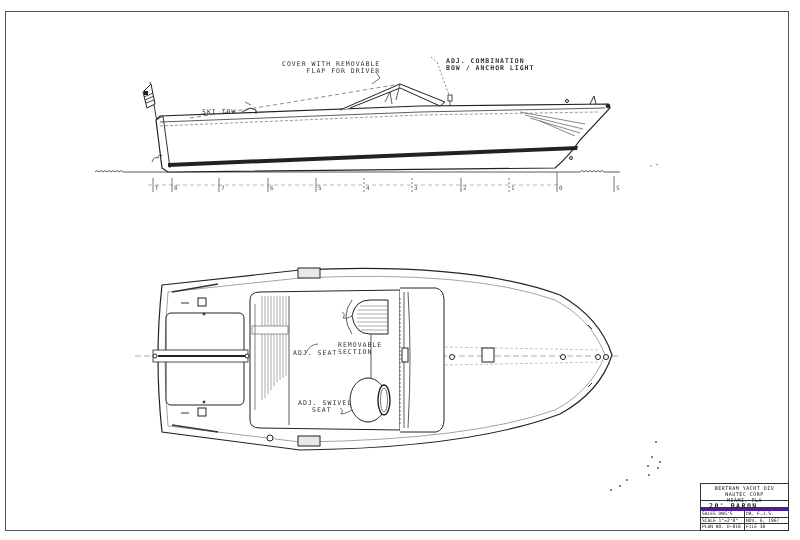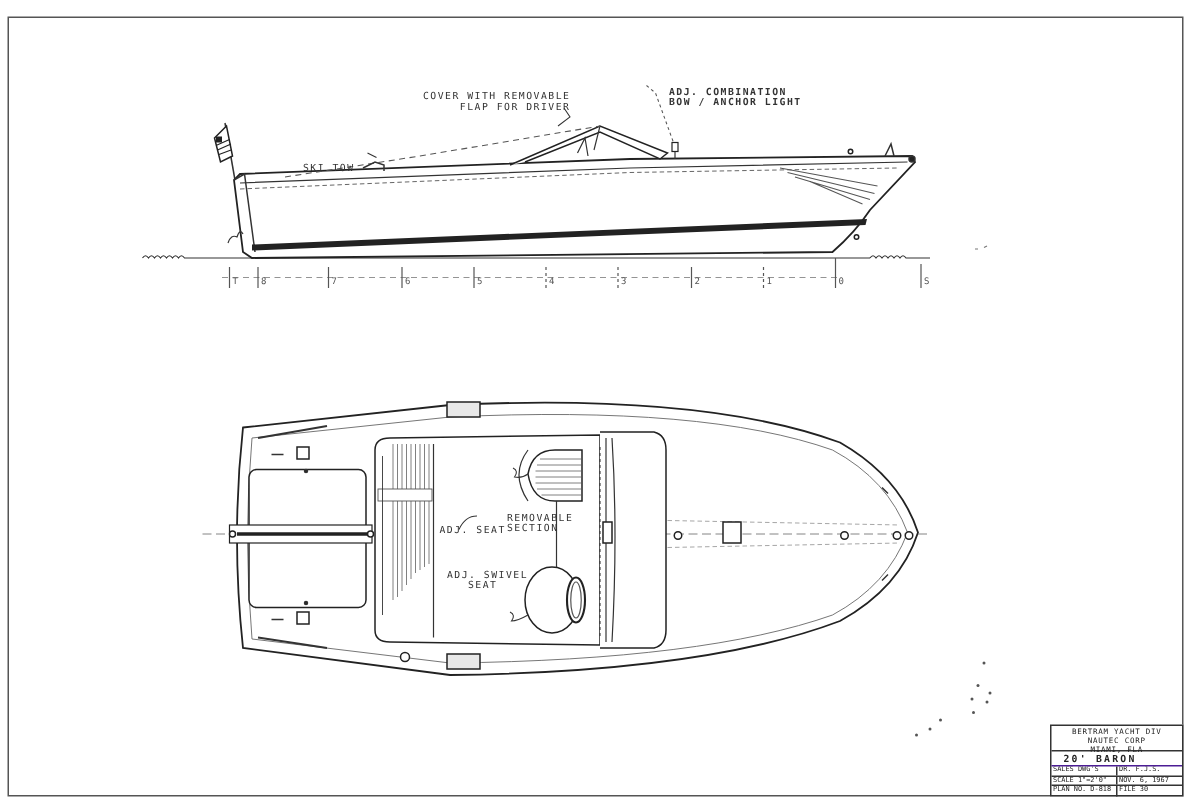--- a/index.html
+++ b/index.html
@@ -10,21 +10,21 @@
             border:1px solid #555; box-sizing:border-box; }
   svg { position:absolute; left:0; top:0; }
   .lbl { position:absolute; font-size:6.5px; letter-spacing:1px; color:#333;
          line-height:7px; white-space:nowrap; text-transform:uppercase; }
   .station { position:absolute; font-size:6px; color:#555; }
   .title-block { position:absolute; left:700px; top:483px; width:89px; height:48px;
                  border:1px solid #333; box-sizing:border-box; background:#fff;
                  font-size:5px; line-height:6px; color:#222; }
   .tb-company { height:17px; border-bottom:1px solid #333; text-align:center;
                 padding-top:1px; box-sizing:border-box; letter-spacing:0.5px; }
-  .tb-model { height:10px; border-bottom:1px solid #4c1d95; text-align:left;
+  .tb-model { height:10px; border-bottom:4px solid #4c1d95; text-align:left;
               padding-left:8px; font-size:6.5px; line-height:10px; letter-spacing:1.5px;
               box-sizing:border-box; font-weight:bold; }
   .tb-row { display:flex; height:6.6px; border-bottom:1px solid #333; box-sizing:border-box; }
   .tb-row:last-child { border-bottom:none; }
   .tb-cell { flex:1; padding-left:1px; font-size:4.6px; line-height:6px; white-space:nowrap; overflow:hidden; }
   .tb-cell + .tb-cell { border-left:1px solid #333; }
 </style>
 </head>
 <body>
 
@@ -228,21 +228,21 @@
   <span class="station" style="left:463px;top:184px;">2</span>
   <span class="station" style="left:511px;top:184px;">1</span>
   <span class="station" style="left:559px;top:184px;">0</span>
   <span class="station" style="left:616px;top:184px;">S</span>
 
   <div class="lbl" style="left:293px;top:307px;margin-top:43px;">ADJ. SEAT</div>
   <div class="lbl" style="left:298px;top:342px;margin-left:40px;">
     <div>REMOVABLE</div>
     <div>SECTION</div>
   </div>
-  <div class="lbl" style="left:298px;top:380px;">
+  <div class="lbl" style="left:298px;top:400px;">
     <div>ADJ. SWIVEL</div>
     <div style="padding-left:14px;">SEAT</div>
   </div>
 
   <div class="title-block">
     <div class="tb-company">
       <div>BERTRAM YACHT DIV</div>
       <div>NAUTEC CORP</div>
       <div>MIAMI, FLA</div>
     </div>

